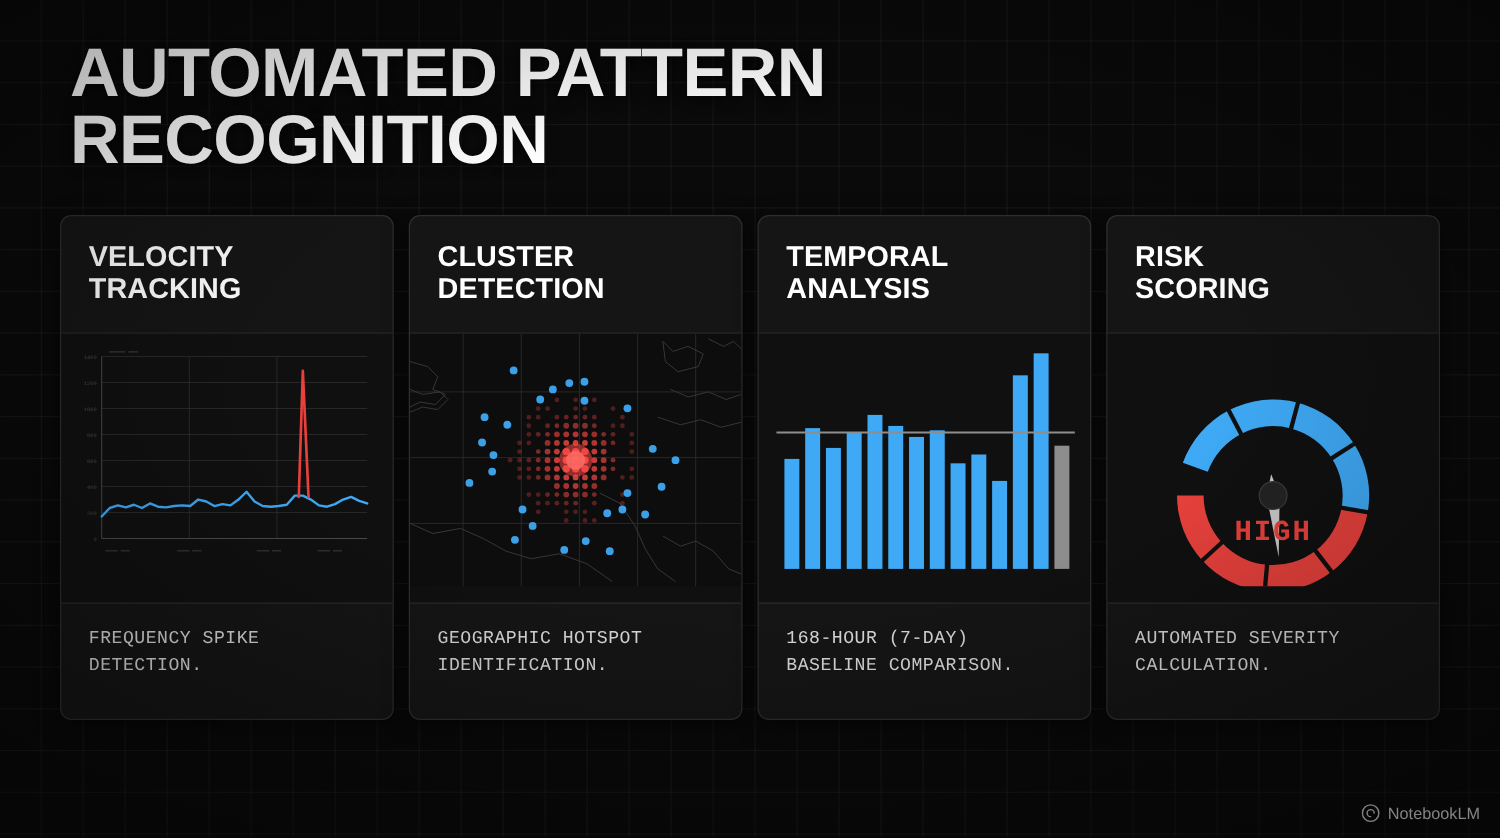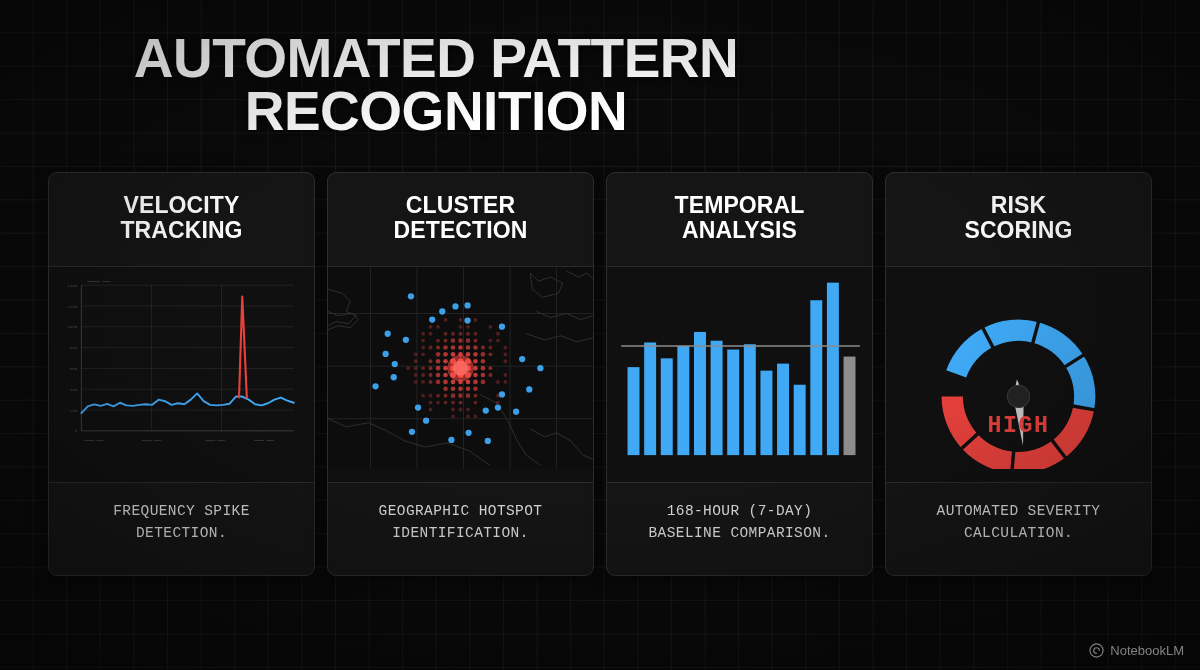--- a/index.html
+++ b/index.html
@@ -14,21 +14,20 @@
   
   #slide {
     position:relative;
     width:1200px; height:670px;
     background-color:#0a0a0a;
     background-image:
       linear-gradient(to right,  rgba(255,255,255,0.055) 1px, transparent 1px),
       linear-gradient(to bottom, rgba(255,255,255,0.055) 1px, transparent 1px);
     background-size:33.6px 33.4px;
     background-position:-1px -1px;
-    text-align:center;
   }
   #vignette{
     position:absolute; inset:0;
     background:radial-gradient(ellipse 90% 80% at 50% 45%, rgba(0,0,0,0) 35%, rgba(0,0,0,.55) 100%);
     pointer-events:none;
   }
 
   
   #title {
     position:absolute;

